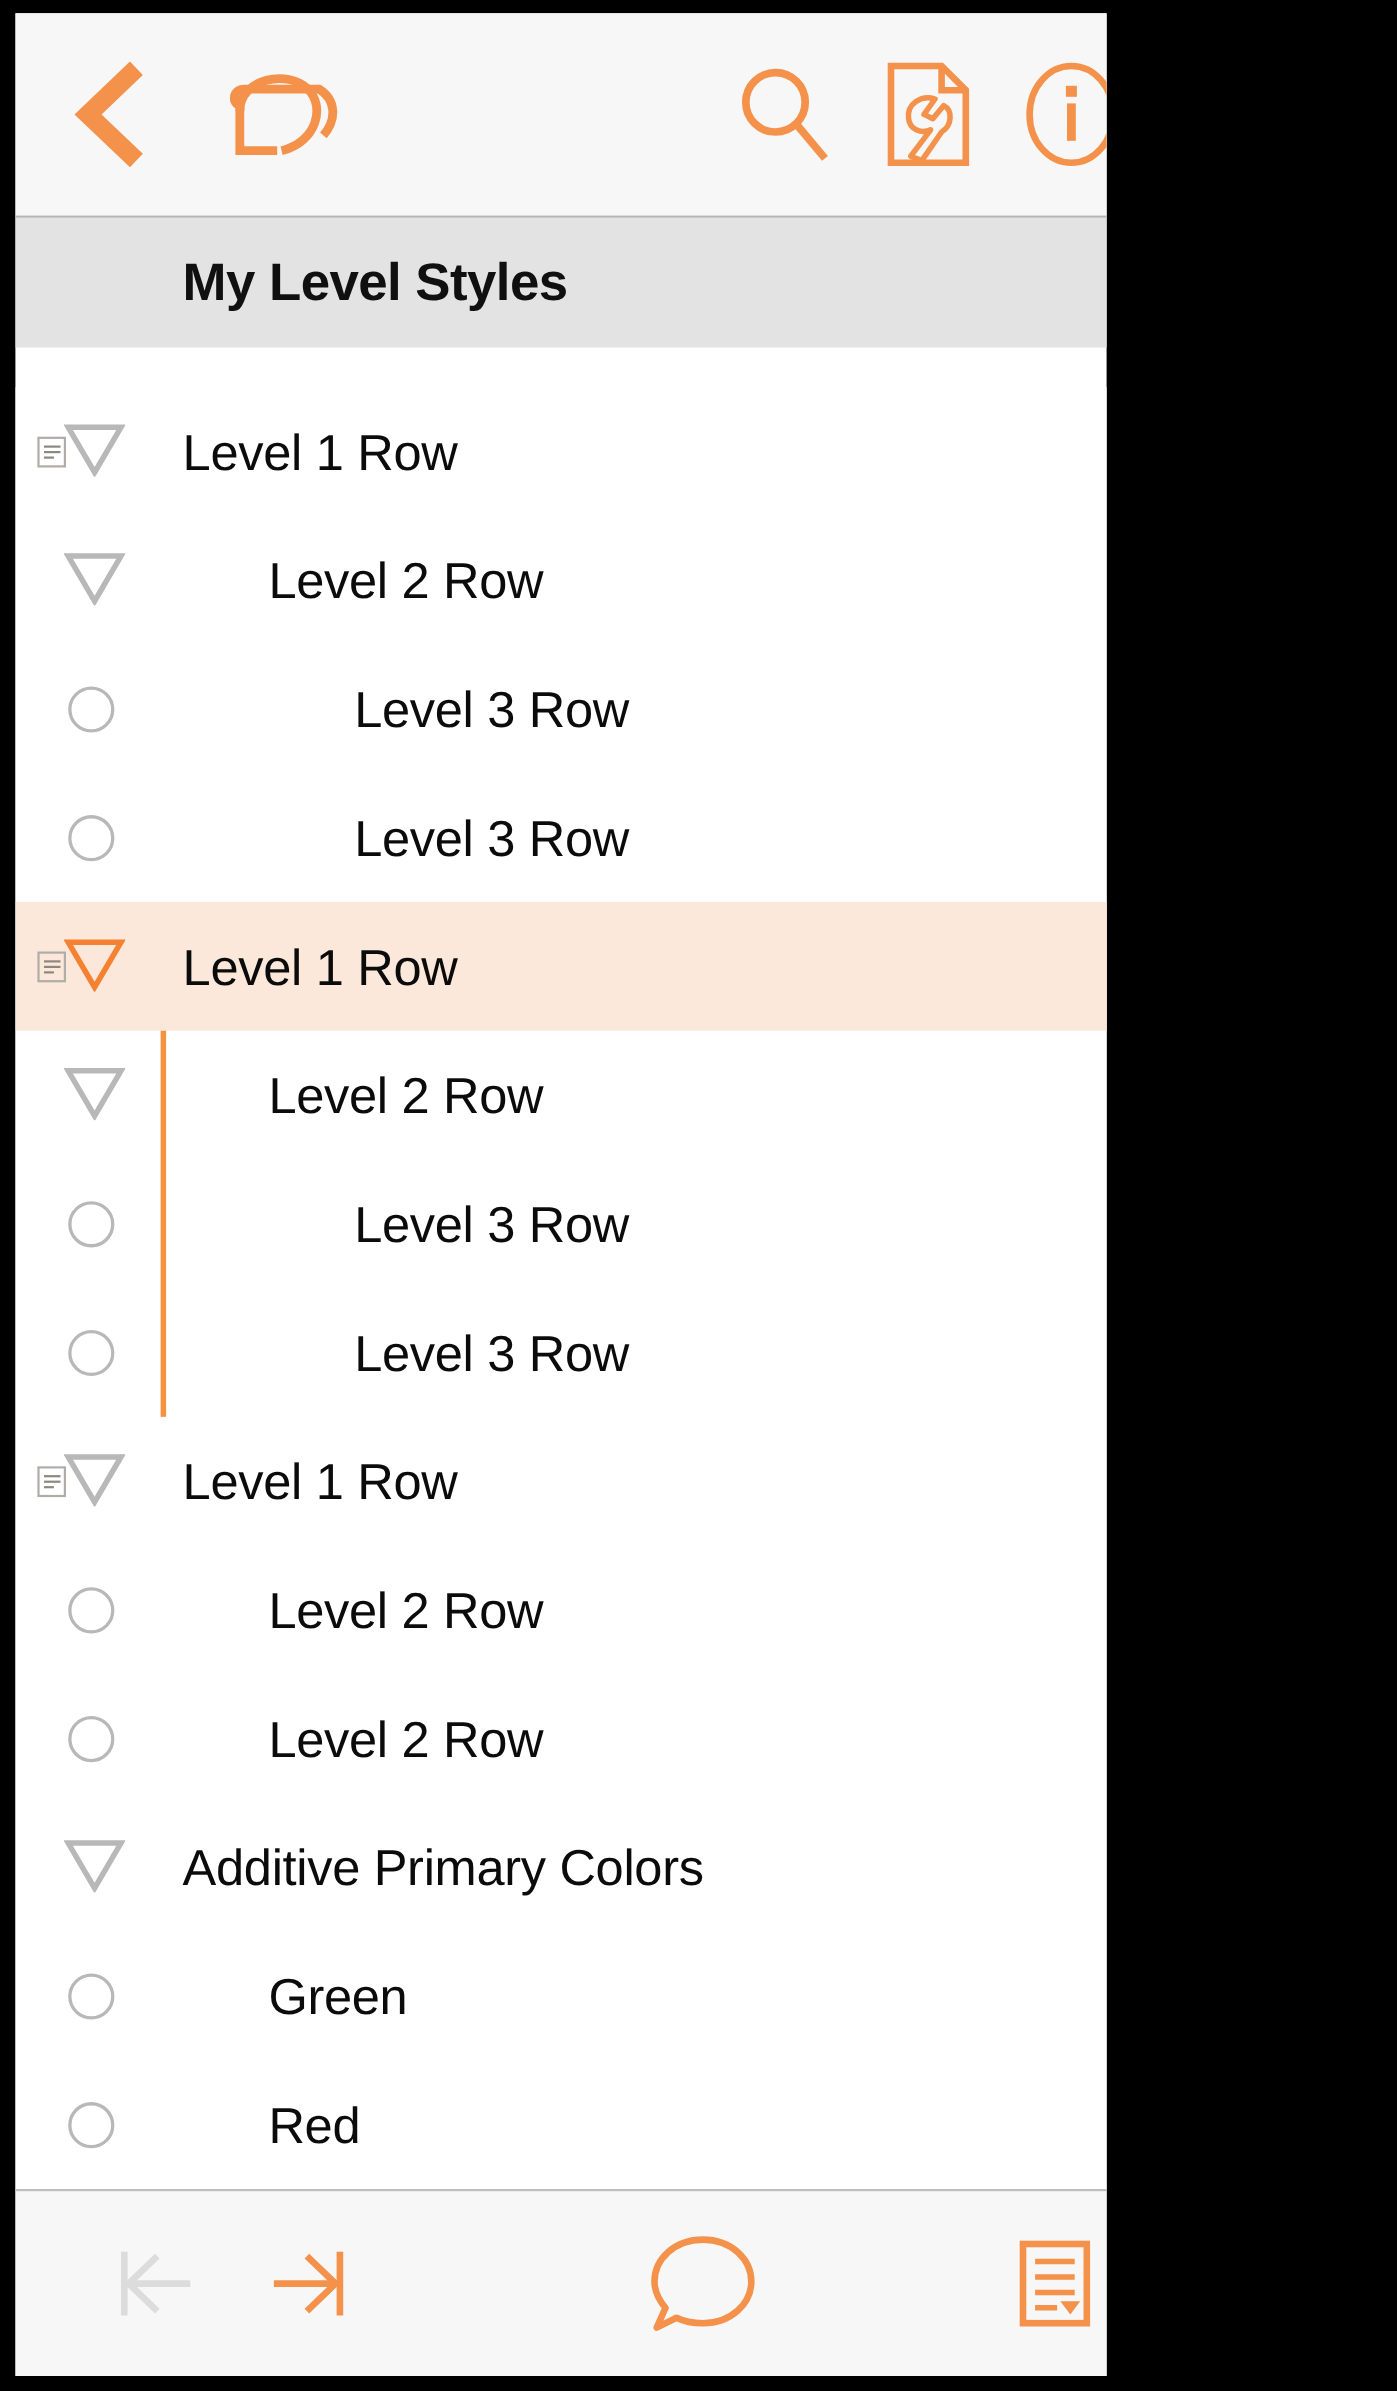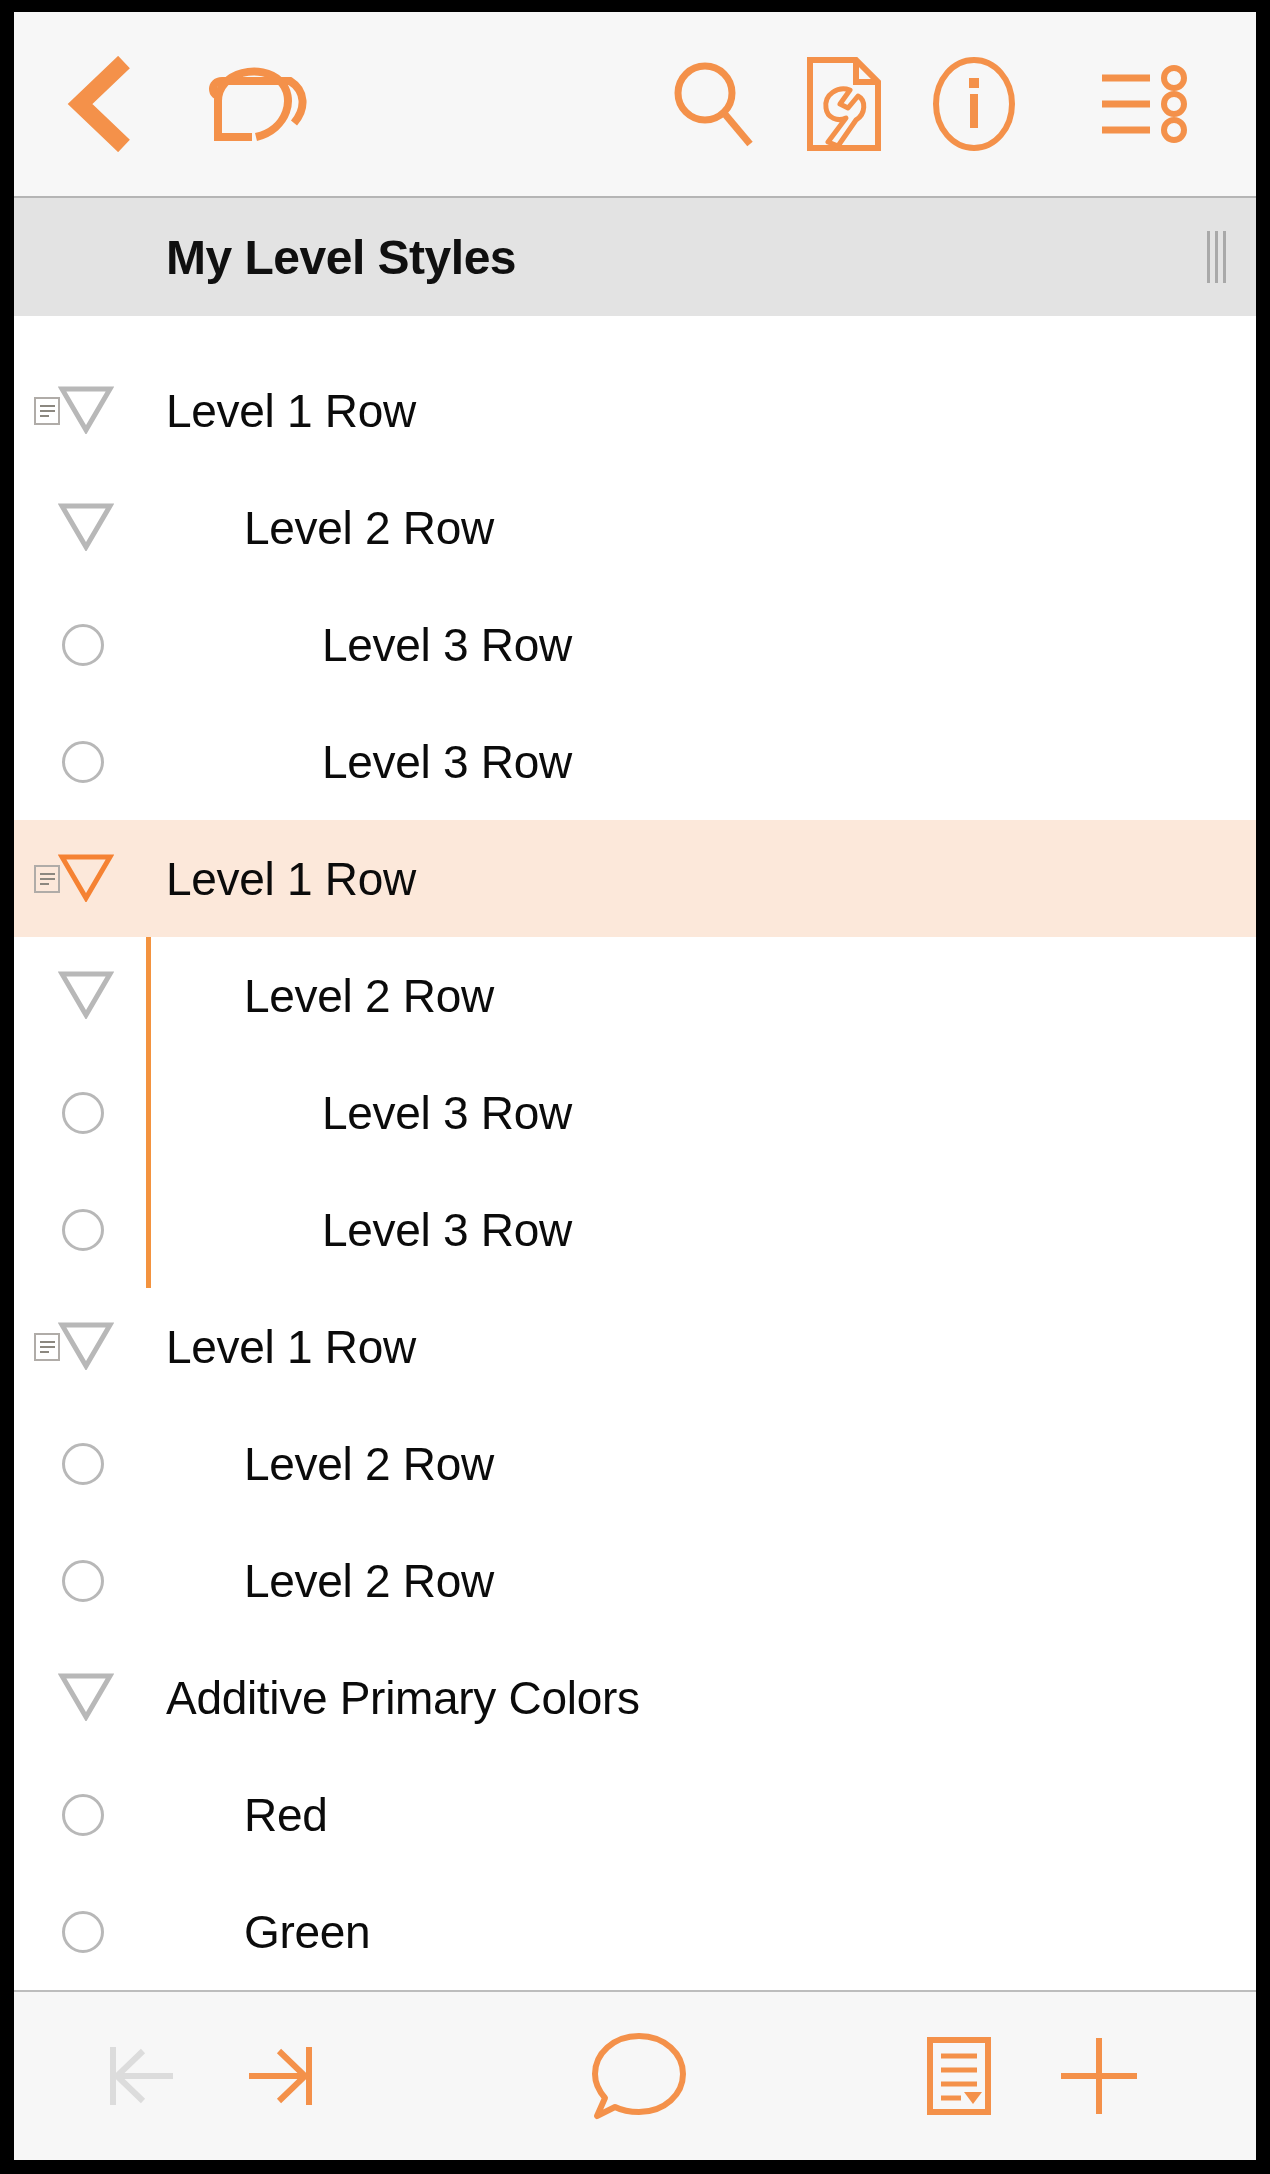--- a/index.html
+++ b/index.html
@@ -5,21 +5,21 @@
   html, body {
     margin: 0;
     padding: 0;
     background: #000;
   }
   body {
     font-family: "Liberation Sans", sans-serif;
   }
   .device {
     position: relative;
-    width: 1270px;
+    width: 1006px;
     height: 2174px;
     background: #000000;
     box-sizing: border-box;
     padding: 12px 14px 14px 14px;
     overflow: hidden;
   }
   .screen {
     position: relative;
     width: 1242px;
     height: 2148px;
@@ -368,27 +368,27 @@
               <span class="tri"><svg width="56" height="50" viewBox="0 0 56 50">
                   <path d="M4 5 L52 5 L28 46 Z" fill="none" stroke="#b8b8b8" stroke-width="5" stroke-linejoin="miter"></path>
                 </svg></span>
             </div>
             <div class="row-label lvl1">Additive Primary Colors</div>
           </div>
           <div class="row">
             <div class="handle-col">
               <span class="circ"></span>
             </div>
+            <div class="row-label lvl2">Green</div>
+          </div>
+          <div class="row">
+            <div class="handle-col">
+              <span class="circ"></span>
+            </div>
             <div class="row-label lvl2">Red</div>
-          </div>
-          <div class="row">
-            <div class="handle-col">
-              <span class="circ"></span>
-            </div>
-            <div class="row-label lvl2">Green</div>
           </div>
           <div class="row">
             <div class="handle-col"></div>
             <div class="row-label lvl2">Blue</div>
           </div>
         </div>
       <div class="childbar" style="top: 585px; height: 351px; display: block;"></div>
     </div>
 
     <div class="bottombar">

